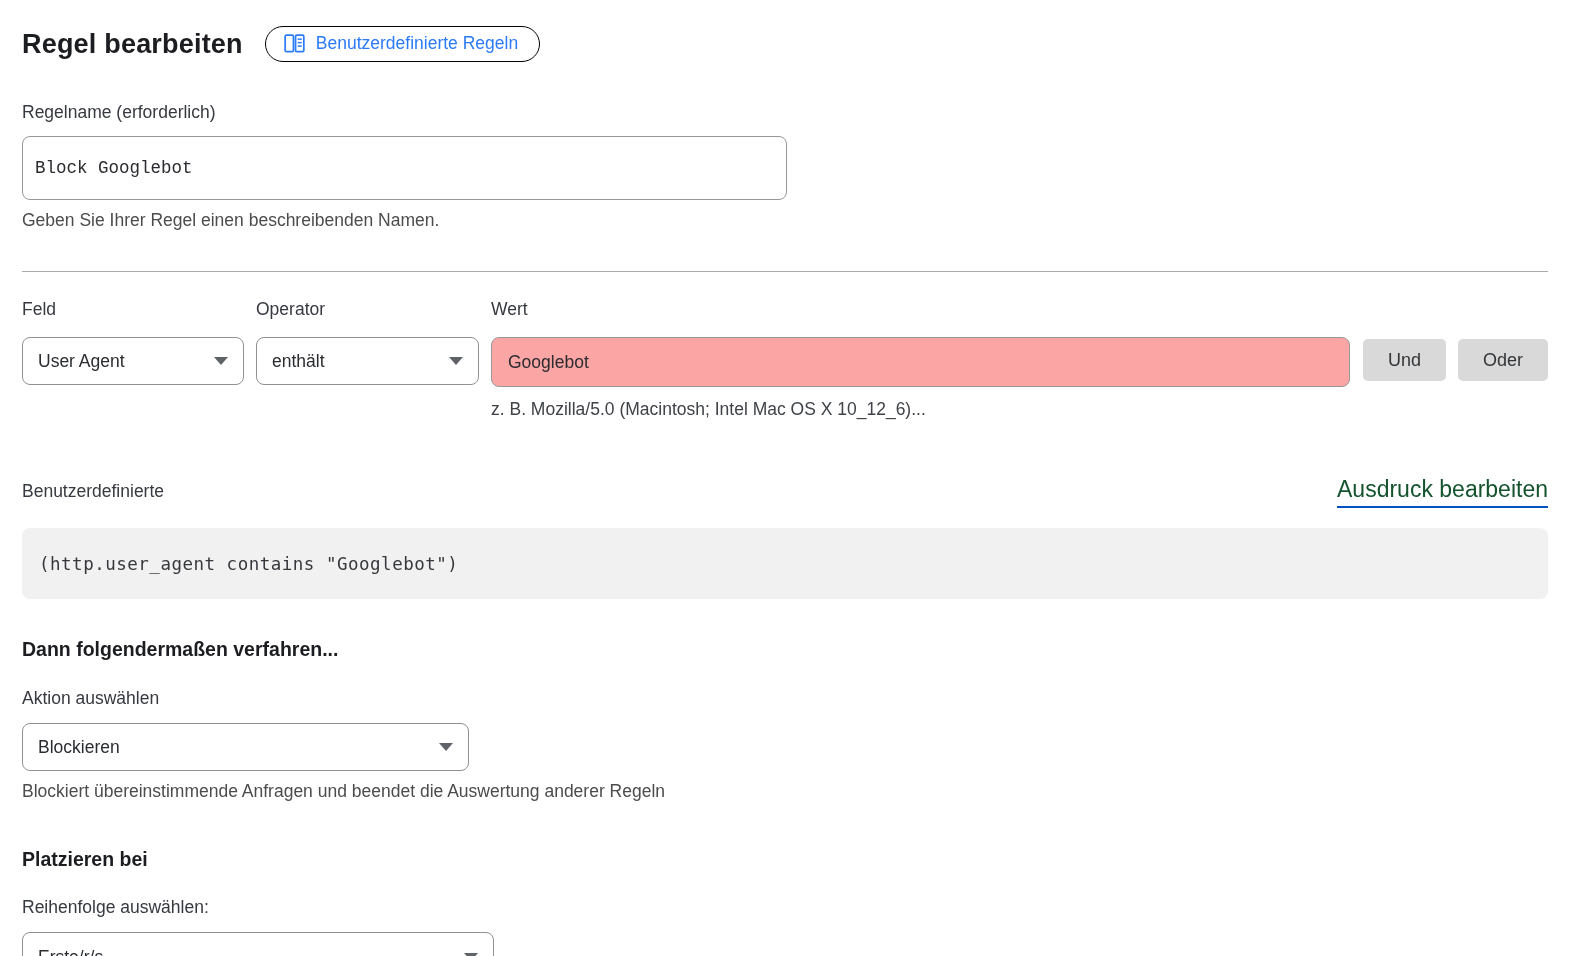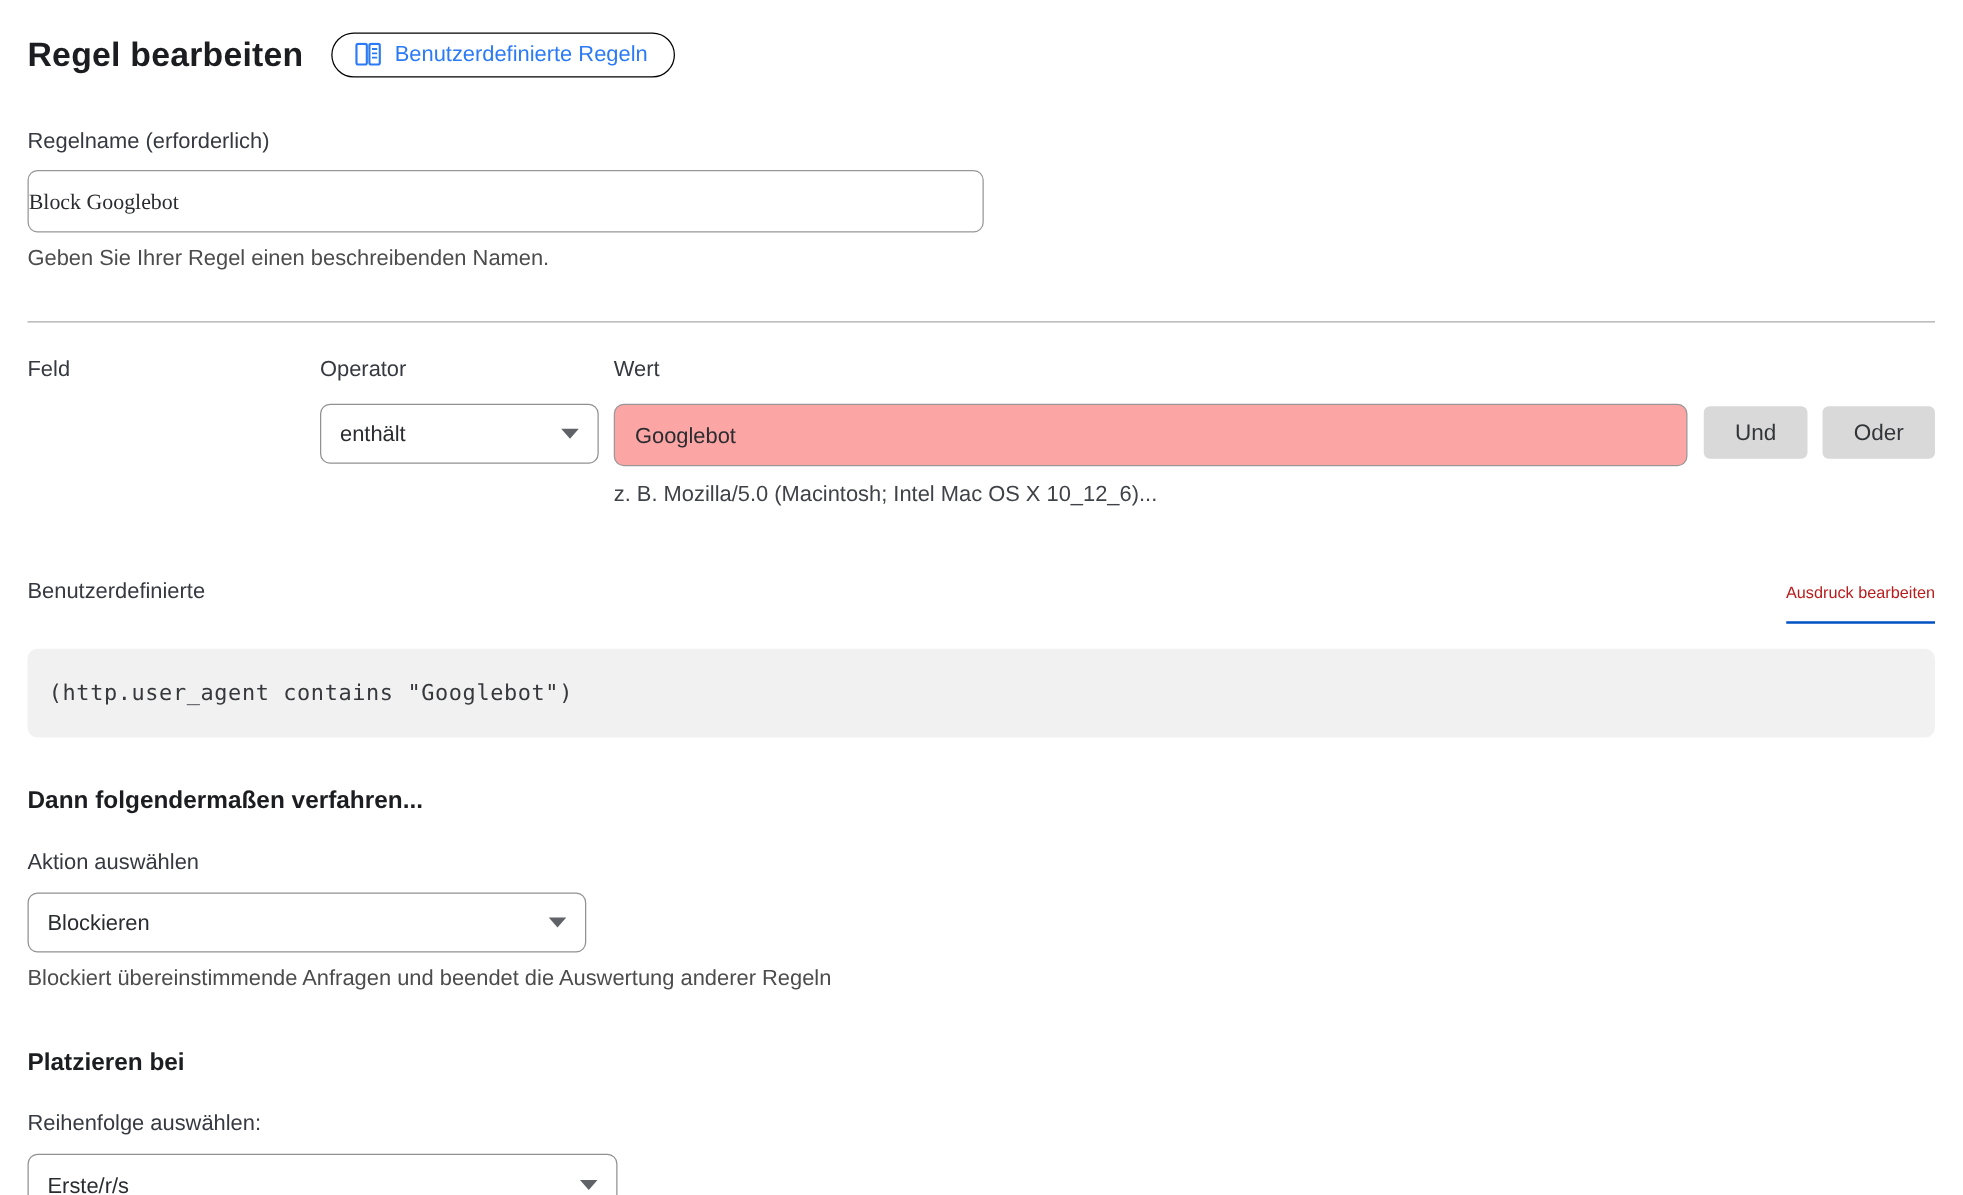--- a/index.html
+++ b/index.html
@@ -45,27 +45,27 @@
 
   
   .field-label {
     font-size: 17.5px;
     color: #36393f;
     display: block;
   }
   .text-input {
     display: block;
     width: 765px;
-    height: 50px;
+    height: 64px;
     border: 1px solid #979797;
     border-radius: 8px;
-    font-family: Liberation Serif, serif;
+    font-family: Liberation Mono, monospace;
     font-size: 17.5px;
     color: #2a2c30;
-    padding: 0 0;
+    padding: 0 12px;
     background: #ffffff;
     outline: none;
   }
   .help-text {
     font-size: 17.5px;
     color: #4c4c4c;
     margin-top: 10px;
   }
 
   .rule-name-section { margin-top: 40px; }
@@ -146,25 +146,25 @@
 
   
   .expression-section { margin-top: 56px; }
   .expression-header {
     display: flex;
     align-items: baseline;
     justify-content: space-between;
   }
   .expression-label { font-size: 17.5px; color: #36393f; }
   .expression-edit-link {
-    font-size: 13px;
-    color: #b91c1c;
+    font-size: 23px;
+    color: #14532d;
     text-decoration: none;
     border-bottom: 2px solid #0051c3;
-    padding-bottom: 16px;
+    padding-bottom: 3px;
     cursor: pointer;
   }
   .code-box {
     margin-top: 20px;
     background: #f1f1f2;
     border-radius: 8px;
     height: 71px;
     display: flex;
     align-items: center;
     padding: 0 17px;
@@ -222,20 +222,24 @@
   <input class="text-input" type="text" value="Block Googlebot" style="">
   <div class="help-text">Geben Sie Ihrer Regel einen beschreibenden Namen.</div>
 </div>
 
 <hr class="divider">
 
 <div class="condition-section">
   <div class="condition-row">
     <div class="cond-col col-field">
       <label class="field-label">Feld</label>
+      <div class="select-box">
+        <span>User Agent</span>
+        <span class="caret"></span>
+      </div>
     </div>
 
     <div class="cond-col col-op">
       <label class="field-label">Operator</label>
       <div class="select-box">
         <span>enthält</span>
         <span class="caret"></span>
       </div>
     </div>
 

